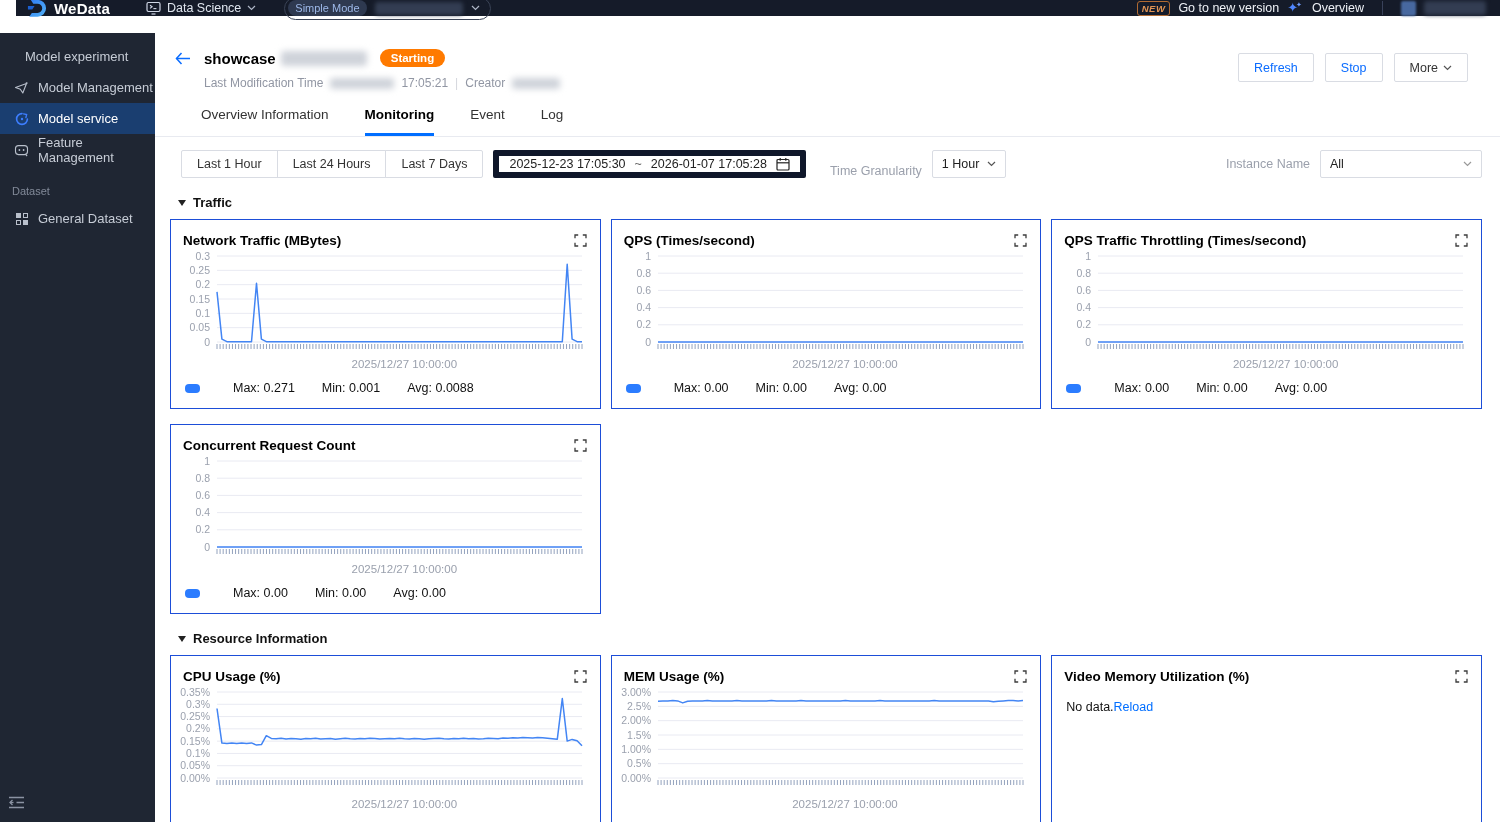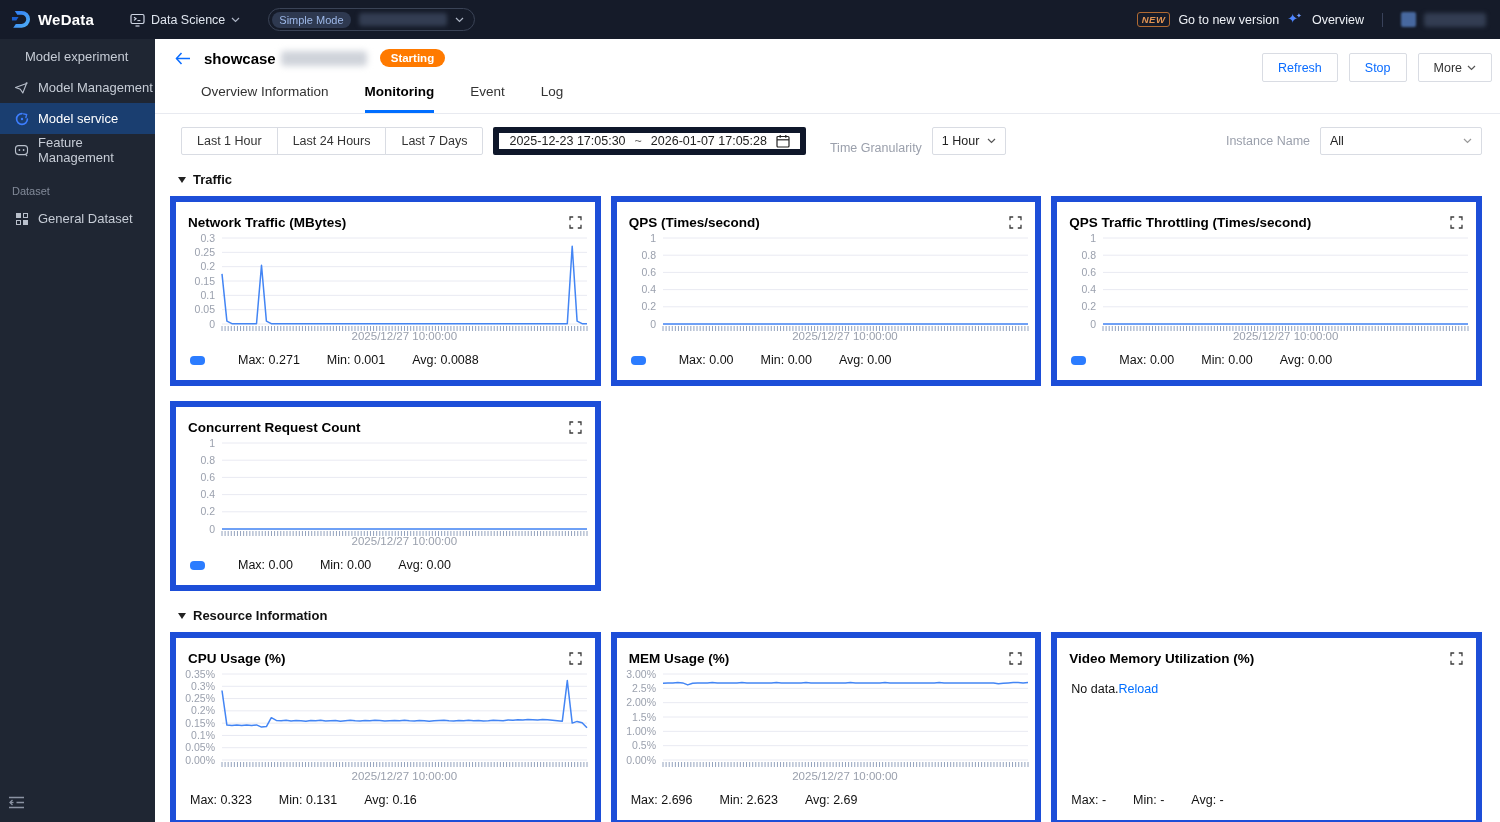--- a/index.html
+++ b/index.html
@@ -1,26 +1,26 @@
 <!DOCTYPE html>
 <html><head>
 <meta charset="utf-8">
 <style>
   * { box-sizing: border-box; margin: 0; padding: 0; }
   html,body { width:1500px; height:822px; overflow:hidden; }
   body { font-family:"Liberation Sans", sans-serif; background:#fff; position:relative; font-size:13px; color:#262626; }
 
   
-  .topbar { position:absolute; top:0; left:0; right:0; height:39px; background:#151b29; display:flex; align-items:center; color:#e8ecf4; z-index:20; padding:0 14px 0 10px; }
+  .topbar { position:absolute; top:0; left:16px; right:0; height:16px; background:#151b29; display:flex; align-items:center; color:#e8ecf4; z-index:20; padding:0 14px 0 10px; }
   .logo-wrap { display:flex; align-items:center; gap:7px; }
   .logo-text { font-size:15px; font-weight:bold; color:#fff; letter-spacing:.2px; }
   .product-switch { display:flex; align-items:center; gap:6px; margin-left:36px; font-size:12.5px; color:#dfe5ee; cursor:pointer; }
   .mode-pill { display:flex; align-items:center; margin-left:28px; height:23px; border:1px solid #3a4356; border-radius:12px; padding:0 10px 0 3px; gap:8px; min-width:170px; }
   .mode-badge { background:#2e3950; color:#9db8e8; font-size:11px; padding:2px 7px; border-radius:9px; white-space:nowrap; }
-  .topbar-right { margin-left:auto; display:flex; align-items:flex-end; gap:8px; }
+  .topbar-right { margin-left:auto; display:flex; align-items:flex-start; gap:8px; }
   .new-badge { border:1px solid #b06a32; color:#e09454; font-size:9.5px; font-style:italic; font-weight:bold; padding:1px 4px; border-radius:3px; letter-spacing:.5px; }
   .top-link { font-size:12.5px; color:#eef1f6; }
   .sparkle { color:#4f86ff; font-size:13px; position:relative; top:-1px; }
   .sparkle small { font-size:7px; position:relative; top:-5px; left:-2px; color:#6f9bff; }
   .top-divider { width:1px; height:14px; background:#39425a; margin:0 10px; }
   .avatar-sq { width:15px; height:15px; background:#47689f; border-radius:2px; filter:blur(1px); }
 
   .redact { display:inline-block; background:#cfd3da; border-radius:3px; filter:blur(3px); }
   .redact-dark { display:inline-block; background:#333d52; border-radius:3px; filter:blur(2px); }
 
@@ -37,21 +37,21 @@
   .main { position:absolute; top:33px; left:155px; right:0; bottom:0; background:#fff; overflow:hidden; }
 
   .page-header { position:relative; padding:16px 18px 0 20px; border-bottom:1px solid #e8eaf0; }
   .title-row { display:flex; align-items:center; gap:13px; }
   .back-arrow { cursor:pointer; display:flex; align-items:center; }
   .page-title { font-size:15px; font-weight:bold; color:#000; }
   .status-badge { background:#ff7a00; color:#fff; font-size:11.5px; font-weight:bold; padding:3px 11px; border-radius:11px; }
   .meta-row { margin:9px 0 0 29px; display:flex; align-items:center; gap:7px; font-size:12px; color:#9196a3; }
   .meta-time { color:#9196a3; }
   .meta-sep { color:#d4d7dd; }
-  .header-actions { position:absolute; right:8px; top:20px; display:flex; gap:11px; }
+  .header-actions { position:absolute; right:32px; top:20px; display:flex; gap:11px; }
   .btn { height:29px; padding:0 15px; background:#fff; border:1px solid #d9dce3; border-radius:2px; font-size:12.5px; cursor:pointer; font-family:inherit; }
   .btn-blue { color:#0a6cff; }
   .btn-dark { color:#333; display:flex; align-items:center; gap:5px; }
   .tabs { display:flex; gap:36px; margin:17px 0 0 26px; }
   .tab { font-size:13.5px; color:#333; padding-bottom:11px; cursor:pointer; border-bottom:3px solid transparent; }
   .tab.active { color:#000; font-weight:bold; border-bottom-color:#006eff; }
 
   
   .filter-bar { display:flex; align-items:flex-end; padding:13px 18px 0 26px; }
   .btn-group { display:flex; }
@@ -62,21 +62,21 @@
   .flt-label { color:#9ba0ac; font-size:12.5px; margin-left:24px; }
   .select-box { display:flex; align-items:center; justify-content:space-between; height:28px; border:1px solid #d9dce3; border-radius:2px; margin-left:10px; padding:0 9px; font-size:12.5px; color:#222; cursor:pointer; gap:8px; }
   .filter-right { margin-left:auto; display:flex; align-items:center; }
   .select-wide { width:162px; }
 
   
   .content { padding:0 18px 0 15px; }
   .section-title { display:flex; align-items:center; gap:7px; margin:17px 0 9px 8px; font-size:13px; font-weight:bold; color:#111; cursor:pointer; }
   .caret-down { width:0; height:0; border-left:4.5px solid transparent; border-right:4.5px solid transparent; border-top:6px solid #222; }
   .cards-grid { display:grid; grid-template-columns:repeat(3,1fr); gap:15px 10px; }
-  .card { background:#fff; border:6px solid #1d4ed8; height:190px; display:flex; flex-direction:column;justify-content:space-between; }
+  .card { background:#fff; border:1px solid #1d4ed8; height:190px; display:flex; flex-direction:column;justify-content:space-between; }
   .cards-grid.resource .card { height:194px; }
   .card-head { display:flex; align-items:flex-start; justify-content:space-between; padding:13px 13px 2px 12px; }
   .card-title { font-size:13.5px; font-weight:bold; color:#000; }
   .expand-btn { cursor:pointer; line-height:0; padding-top:1px; }
   .chart-area { flex:1; position:relative; }
   .chart-area svg { position:absolute; left:0; top:0; }
   .xlabel { text-align:center; padding-left:38px; font-size:11.5px; color:#9aa0ad; height:16px; }
   .legend { display:flex; align-items:center; gap:27px; padding:7px 14px 13px 14px; font-size:12.5px; color:#111; }
   .legend .swatch { width:15px; height:9px; border-radius:4px; background:#2b7cff; margin-right:6px; }
   .no-data-row { padding:14px 14px 0 14px; font-size:12.5px; color:#111; }
@@ -194,20 +194,28 @@
     <div class="title-row">
       <span class="back-arrow">
         <svg width="16" height="13" viewBox="0 0 16 13">
             <path d="M6.5 1L1.5 6.5 6.5 12" stroke="#0a6cff" fill="none" stroke-width="1.5"></path>
             <path d="M1.5 6.5H15" stroke="#0a6cff" stroke-width="1.5"></path>
           </svg>
       </span>
       <span class="page-title">showcase</span>
       <span class="redact" style="width:86px;height:15px;margin-left:-8px;"></span>
       <span class="status-badge">Starting</span>
+    </div>
+    <div class="meta-row">
+      <span>Last Modification Time</span>
+      <span class="redact" style="width:64px;height:11px;"></span>
+      <span class="meta-time">17:05:21</span>
+      <span class="meta-sep">|</span>
+      <span>Creator</span>
+      <span class="redact" style="width:48px;height:11px;"></span>
     </div>
     <div class="header-actions">
       <button class="btn btn-blue">Refresh</button>
       <button class="btn btn-blue">Stop</button>
       <button class="btn btn-dark">
         <span>More</span>
         <svg width="9" height="6" viewBox="0 0 9 6">
             <path d="M1 1l3.5 3.5L8 1" stroke="#555" fill="none" stroke-width="1.2"></path>
           </svg>
       </button>

